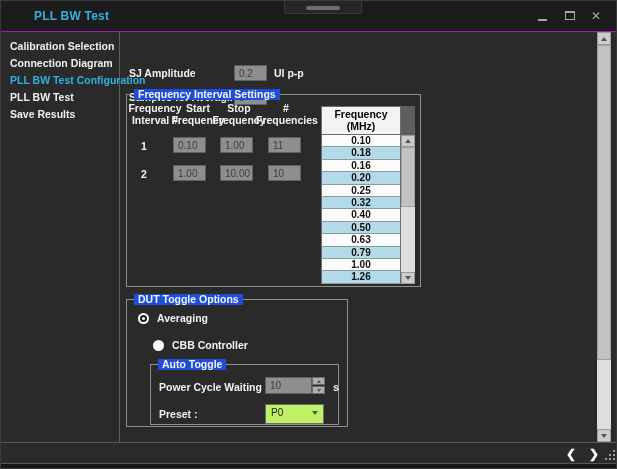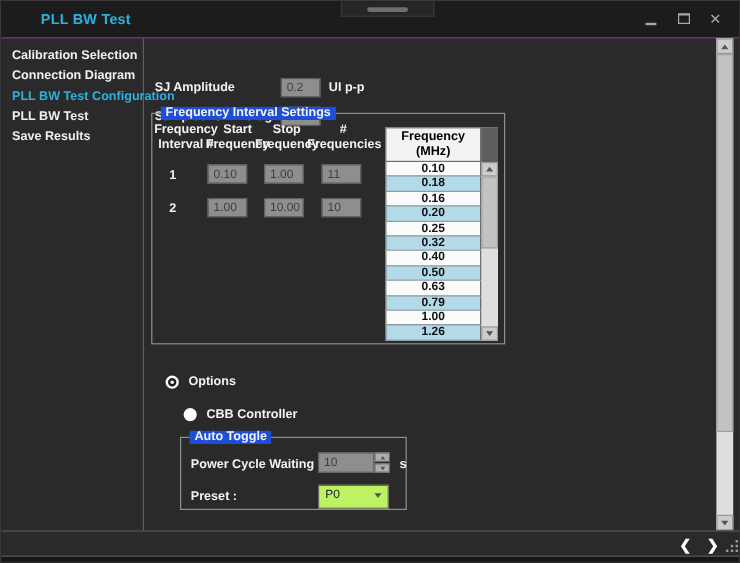--- a/index.html
+++ b/index.html
@@ -168,20 +168,23 @@
       <div class="sb-darkcap"></div>
       <div class="sb-btn" style="top:29px; height:12px;">
           <span class="tri-up"></span>
         </div>
       <div class="sb-thumb" style="top:41px; height:60px;"></div>
       <div class="sb-btn" style="top:166px; height:12px;">
           <span class="tri-dn"></span>
         </div>
     </div>
 
+    <div class="groupbox" style="left:125px; top:267px; width:222px; height:128px;">
+      <span class="legend">DUT Toggle Options</span>
+    </div>
     <div></div>
 
     <div class="groupbox" style="left:149px; top:332px; width:189px; height:61px;">
       <span class="legend">Auto Toggle</span>
     </div>
     <span class="lbl" style="left:158px; top:349px;">Power Cycle Waiting :</span>
     <input class="ginput" style="left: 264px; top: 345px; width: 47px; height: 17px;" value="10">
     <div class="spin-col">
       <div class="spin-btn" style="top:0;">
           <span class="tri-up"></span>
@@ -210,21 +213,21 @@
   <span class="lbl" style="left: 140px; top: 108px;">1</span>
       <input class="ginput" value="0.10" style="left: 172px; top: 105px;">
       <input class="ginput" value="1.00" style="left: 219px; top: 105px;">
       <input class="ginput" value="11" style="left: 267px; top: 105px;">
       <span class="lbl" style="left: 140px; top: 136px;">2</span>
       <input class="ginput" value="1.00" style="left: 172px; top: 133px;">
       <input class="ginput" value="10.00" style="left: 219px; top: 133px;">
       <input class="ginput" value="10" style="left: 267px; top: 133px;">
       <div class="radio-row" style="left: 137px; top: 280px;">
         <span class="radio sel"></span>
-        <span class="radio-label">Options</span>
+        <span class="radio-label">Averaging</span>
       </div>
       <div class="radio-row" style="left: 137px; top: 307px; padding-left: 15px;">
         <span class="radio"></span>
         <span class="radio-label">CBB Controller</span>
       </div>
     </div>
 
   <div class="footer">
     <span class="nav-chev chev-prev">❮</span>
     <span class="nav-chev chev-next">❯</span>

